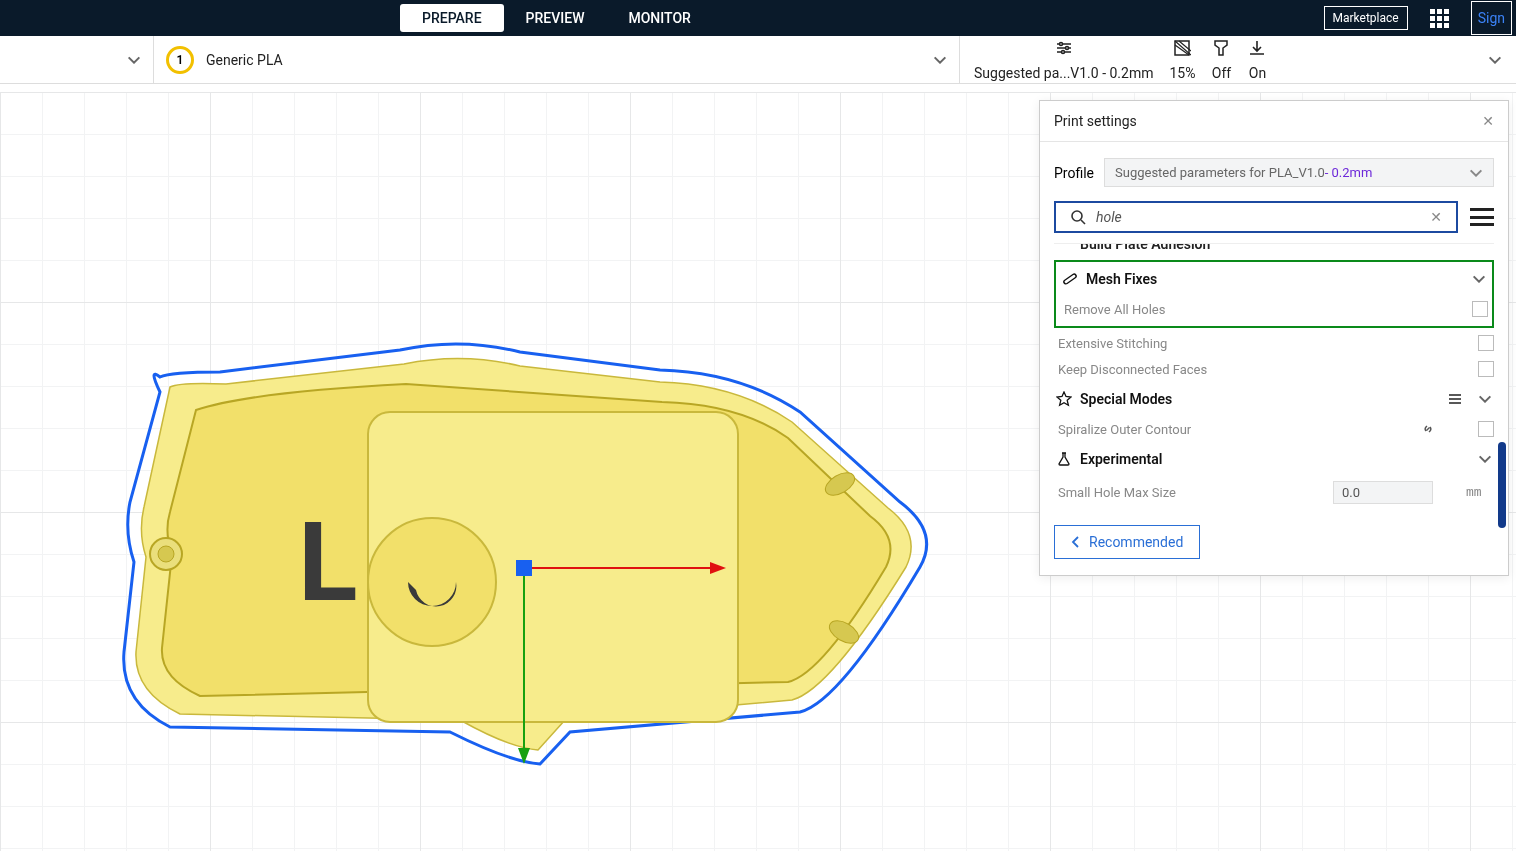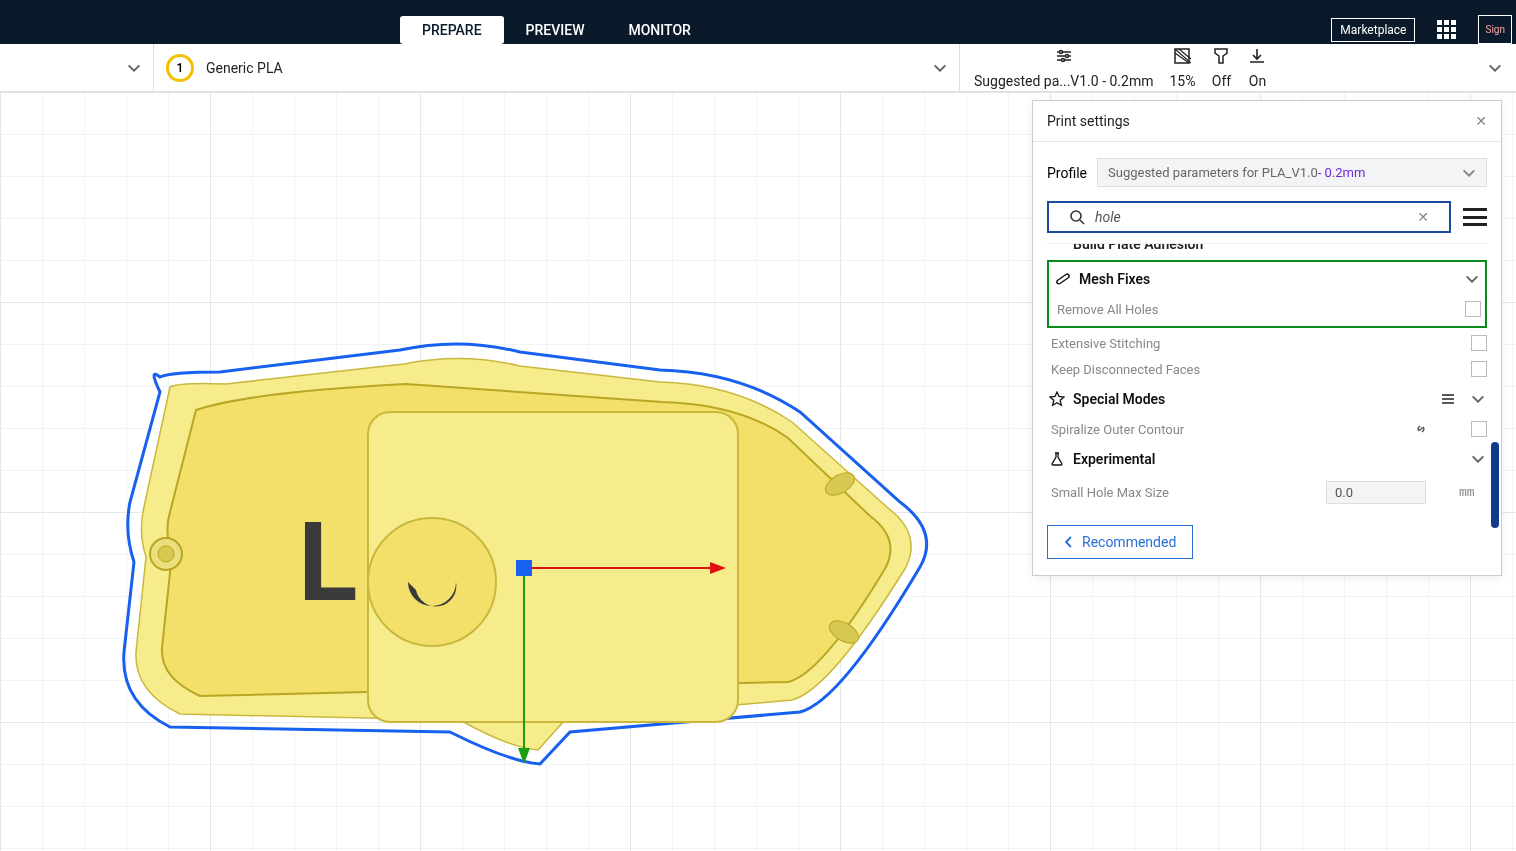--- a/index.html
+++ b/index.html
@@ -1,27 +1,27 @@
 <!DOCTYPE html>
 <html><head>
 <meta charset="utf-8">
 <style>
 * { box-sizing: border-box; margin: 0; padding: 0; font-family: -apple-system, BlinkMacSystemFont, "Segoe UI", Roboto, sans-serif; }
 html, body { width: 1516px; height: 851px; overflow: hidden; background: #fff; }
 
 
-.topbar { height: 44px; background: #0a1a2a; display: flex; align-items: flex-end; position: relative; }
+.topbar { height: 36px; background: #0a1a2a; display: flex; align-items: center; position: relative; }
 .tabs { margin-left: 400px; display: flex; gap: 0; }
 .tab { padding: 6px 22px; color: #fff; font-size: 14px; font-weight: 500; cursor: pointer; border-radius: 3px; }
 .tab.active { background: #fff; color: #0a1a2a; }
 .topbar-right { position: absolute; right: 0; display: flex; align-items: center; gap: 22px; padding-right: 4px; }
 .marketplace { border: 1px solid #fff; color: #fff; font-size: 12px; padding: 4px 8px; cursor: pointer; }
 .apps-icon { display: grid; grid-template-columns: repeat(3, 5px); grid-template-rows: repeat(3, 5px); gap: 2px; cursor: pointer; }
 .apps-icon span { background: #fff; width: 5px; height: 5px; }
-.signin { border: 1px solid #fff; color: #fca5a5; font-size: 10px; padding: 8px 6px; cursor: pointer; }
+.signin { border: 1px solid #fff; color: #3b82f6; font-size: 14px; padding: 8px 6px; cursor: pointer; }
 
 
 .subbar { height: 48px; background: #fff; border-bottom: 1px solid #ddd; display: flex; align-items: stretch; }
 .subbar-left { width: 154px; border-right: 1px solid #ddd; display: flex; align-items: center; justify-content: flex-end; padding-right: 12px; }
 .subbar-material { width: 806px; border-right: 1px solid #ddd; display: flex; align-items: center; padding: 0 12px; gap: 12px; }
 .extruder-badge { width: 28px; height: 28px; border-radius: 50%; border: 3px solid #f2c000; display: flex; align-items: center; justify-content: center; font-size: 12px; font-weight: 600; }
 .subbar-material span.name { flex: 1; color: #222; font-size: 14px; }
 .subbar-right { flex: 1; display: flex; align-items: center; padding: 0 14px; gap: 16px; }
 .sb-item { display: flex; align-items: center; gap: 8px; color: #222; font-size: 14px; flex-direction: column; }
 .sb-item svg { color: #333; }
@@ -34,30 +34,30 @@
   background-image:
     linear-gradient(#e6e7e8 1px, transparent 1px),
     linear-gradient(90deg, #e6e7e8 1px, transparent 1px),
     linear-gradient(#f2f3f4 1px, transparent 1px),
     linear-gradient(90deg, #f2f3f4 1px, transparent 1px);
   background-size: 210px 210px, 210px 210px, 42px 42px, 42px 42px;
 }
 .model-svg { position: absolute; left: 100px; top: 240px; }
 
 
-.panel { position: absolute; right: 14px; top: 100px; width: 470px; background: #fff; border: 1px solid #ccc; box-shadow: 0 2px 10px rgba(0,0,0,0.07); }
+.panel { position: absolute; right: 7px; top: 100px; width: 470px; background: #fff; border: 1px solid #ccc; box-shadow: 0 2px 10px rgba(0,0,0,0.07); }
 .panel-header { display: flex; align-items: center; padding: 12px 14px; border-bottom: 1px solid #e5e5e5; font-size: 14px; color: #222; }
 .panel-header .close { margin-left: auto; color: #888; cursor: pointer; font-size: 14px; }
 .panel-body { padding: 10px 14px 16px; }
 .profile-row { display: flex; align-items: center; gap: 10px; margin: 6px 0 14px; font-size: 14px; }
 .profile-row .sel { flex: 1; background: #f3f4f5; border: 1px solid #ddd; padding: 6px 10px; color: #666; font-size: 13px; display: flex; align-items: center; }
 .profile-row .sel .extra { color: #6d28d9; margin-left: 0; text-align: right; }
 .profile-row .sel .chev { margin-left: auto; }
 .search-row { display: flex; align-items: center; gap: 12px; margin-bottom: 10px; }
-.search-box { flex: 1; border: 2px solid #1c4aa0; display: flex; align-items: center; padding: 6px 20px; gap: 10px; }
+.search-box { flex: 1; border: 2px solid #1c4aa0; display: flex; align-items: center; padding: 6px 14px; gap: 10px; }
 .search-box input { flex: 1; border: none; outline: none; font-style: italic; font-size: 14px; color: #555; }
 .search-box .clear { color: #888; cursor: pointer; font-size: 14px; }
 .hamburger { width: 24px; height: 18px; display: flex; flex-direction: column; justify-content: space-between; cursor: pointer; }
 .hamburger span { height: 3px; background: #222; }
 
 .settings-area { border-top: 1px solid #eee; padding-top: 0; position: relative; max-height: 300px; }
 .clip-row { height: 16px; overflow: hidden; position: relative; color: #222; font-weight: 600; font-size: 14px; padding-left: 26px; }
 .clip-row-inner { position: relative; top: -8px; }
 .section-head { display: flex; align-items: center; gap: 8px; padding: 9px 2px; font-size: 14px; font-weight: 600; color: #111; cursor: pointer; }
 .section-head .chev { margin-left: auto; }

